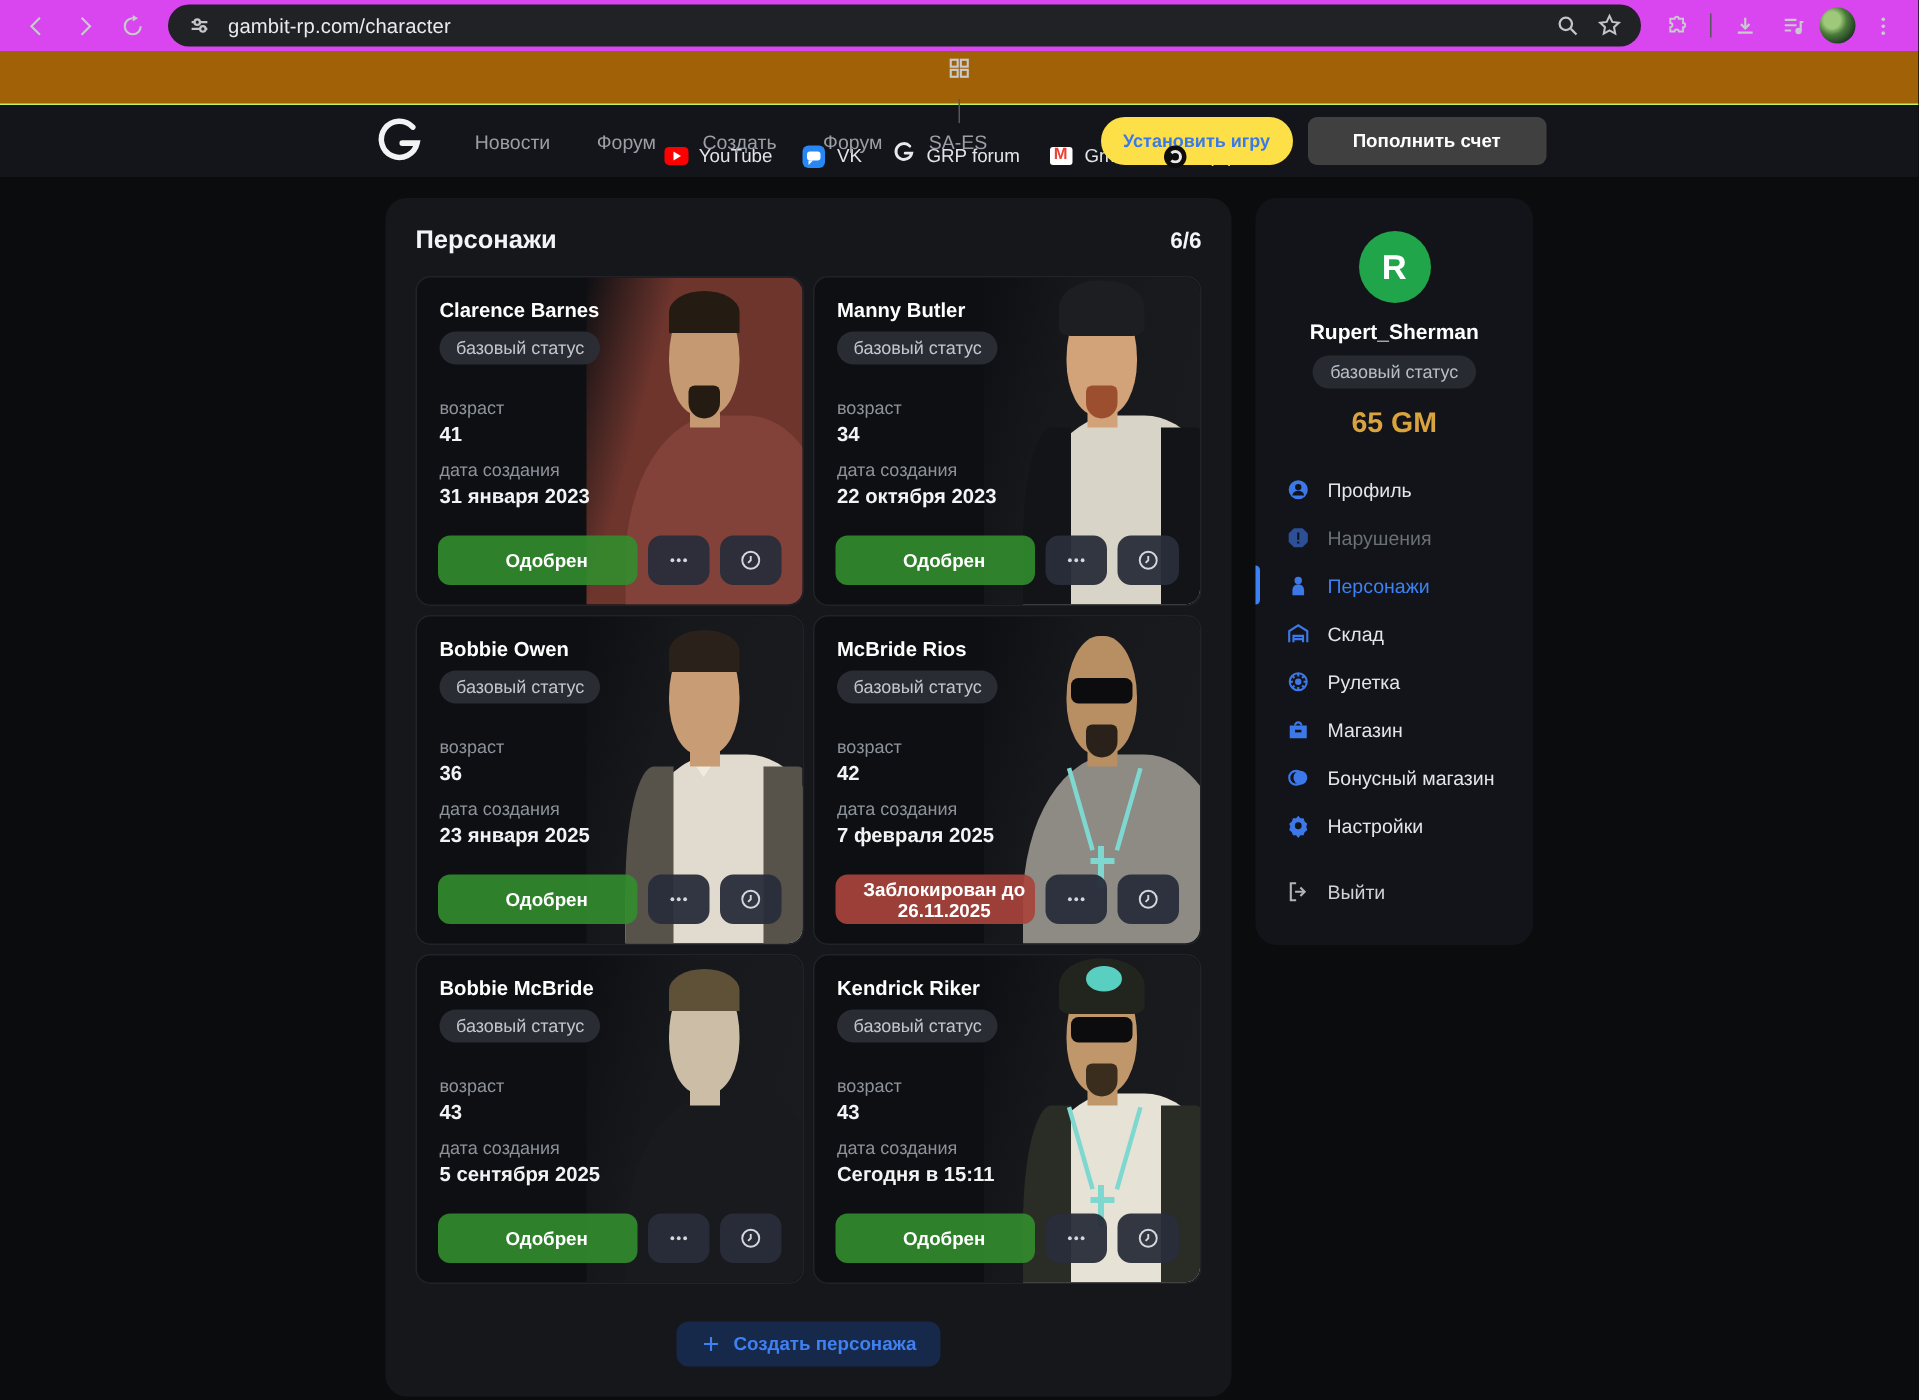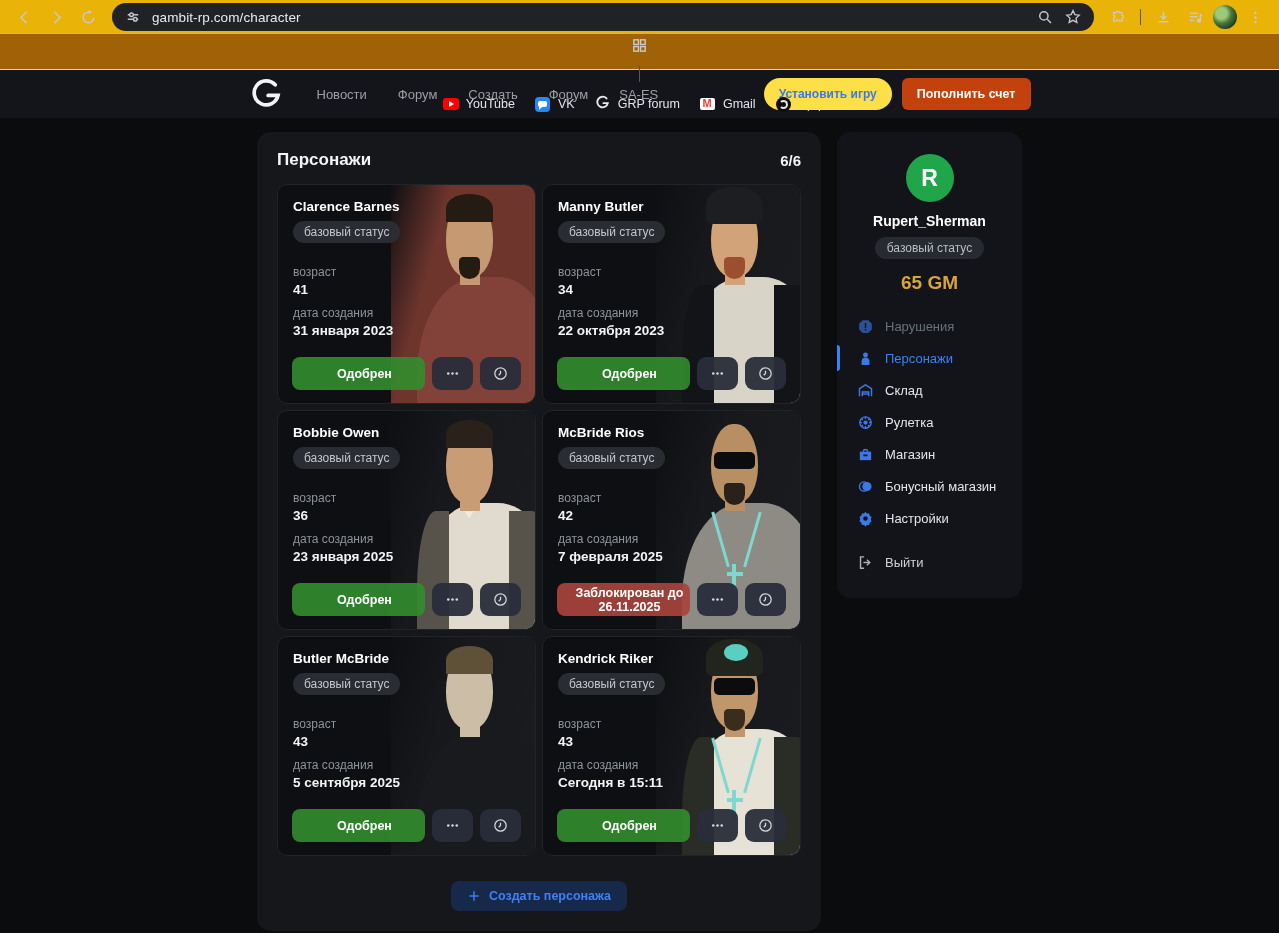--- a/index.html
+++ b/index.html
@@ -1,20 +1,20 @@
 <!DOCTYPE html>
 <html><head>
 <meta charset="utf-8">
 <style>
   * { margin:0; padding:0; box-sizing:border-box; }
   html,body { width:1279px; height:933px; overflow:hidden; }
   body { font-family:"Liberation Sans", sans-serif; background:#0b0c0e; color:#e8eaed; }
 
   
-  .toolbar { height:34px; background:#eab308; display:flex; align-items:center; padding:0 10px; gap:4px; }
+  .toolbar { height:34px; background:#d946ef; display:flex; align-items:center; padding:0 10px; gap:4px; }
   .tb-icon { width:28px; height:28px; border-radius:50%; display:flex; align-items:center; justify-content:center; color:#c8cacd; flex:none; cursor:pointer; }
   .tb-icon svg { width:17px; height:17px; }
   .omnibox { flex:1; height:28px; background:#212226; border-radius:14px; margin:0 6px; display:flex; align-items:center; padding:0 12px; gap:10px; }
   .omnibox .url { flex:1; font-size:13.5px; color:#e8eaed; letter-spacing:.1px; }
   .omni-icon { width:18px; height:18px; color:#c3c6c9; flex:none; cursor:pointer; }
   .omni-icon svg { width:18px; height:18px; }
   .tb-divider { width:1px; height:16px; background:#55575b; margin:0 4px; flex:none; }
   .avatar-browser { width:24px; height:24px; border-radius:50%; flex:none; cursor:pointer;
       background:radial-gradient(circle at 35% 35%, #9fc97a 0 25%, #4a7a3a 45%, #1e3a22 75%, #101d14 100%); }
 
@@ -38,21 +38,21 @@
 
   
   .site-header { height:48px; background:#14151a; }
   .site-header-inner { width:782px; height:100%; margin:0 auto; display:flex; align-items:center; }
   .logo { width:34px; height:34px; color:#f2f3f5; flex:none; cursor:pointer; }
   .logo svg { width:100%; height:100%; }
   .nav-links { display:flex; gap:31px; margin-left:34px; }
   .nav-link { font-size:13px; color:#9a9fa7; cursor:pointer; }
   .header-actions { margin-left:auto; display:flex; gap:10px; }
   .btn-install { background:#fde047; color:#3a79ea; border:none; border-radius:16px; padding:9px 15px; font-size:12px; font-weight:bold; font-family:inherit; cursor:pointer; }
-  .btn-topup { background:#c2410c; color:#fff; border:none; border-radius:6px; padding:9px 15px; font-size:12.5px; font-weight:bold; font-family:inherit; cursor:pointer; }
+  .btn-topup { background:#404040; color:#fff; border:none; border-radius:6px; padding:9px 30px; font-size:12.5px; font-weight:bold; font-family:inherit; cursor:pointer; }
 
   
   .content { width:765px; margin:14px auto 0; display:flex; gap:16px; }
   .panel-main { width:564px; background:#16171b; border-radius:14px; padding:18px 20px 20px; }
   .panel-head { display:flex; align-items:center; justify-content:space-between; margin-bottom:14px; }
   .panel-title { font-size:17px; font-weight:bold; color:#f3f4f6; }
   .panel-counter { font-size:15px; font-weight:bold; color:#f3f4f6; }
 
   .cards { display:grid; grid-template-columns:1fr 1fr; gap:6px; }
   .card { position:relative; height:220px; background:#0e0f12; border:1px solid #212329; border-radius:10px; padding:14px 15px; overflow:hidden; }
@@ -388,21 +388,21 @@
   </div>
 
   <div class="card">
     <div class="portrait" style="background: linear-gradient(105deg, rgba(14, 15, 18, 0) 0%, rgb(23, 24, 28) 35%, rgb(27, 28, 32) 100%);">
             <div class="pp" style="inset: 42% -12% -6% 18%; background: rgb(25, 26, 29); border-radius: 45% 40% 0px 0px / 70% 55% 0px 0px;"></div>
             <div class="pp" style="left: 48%; top: 36%; width: 14%; height: 10%; background: rgb(203, 189, 166);"></div>
             <div class="pp" style="left: 38%; top: 6%; width: 33%; height: 36%; background: rgb(203, 189, 166); border-radius: 46% 46% 42% 42% / 52% 52% 46% 46%;"></div>
             <div class="pp" style="left: 38%; top: 4%; width: 33%; height: 13%; background: rgb(95, 80, 56); border-radius: 50% 50% 0px 0px;"></div>
           </div>
     <div class="card-body">
-      <div class="char-name">Butler McBride</div>
+      <div class="char-name">Bobbie McBride</div>
       <span class="char-badge">базовый статус</span>
       <div class="meta-label">возраст</div>
       <div class="meta-value">43</div>
       <div class="meta-label second">дата создания</div>
       <div class="meta-value">5 сентября 2025</div>
     </div>
     <div class="card-actions">
       <button class="status-btn status-approved">Одобрен</button>
       <button class="sq-btn">
               <svg viewBox="0 0 24 24" fill="currentColor">
@@ -476,20 +476,30 @@
   </div>
 
   <div class="panel-side">
     <div class="side-top">
       <div class="side-avatar">R</div>
       <div class="side-name">Rupert_Sherman</div>
       <div><span class="side-badge">базовый статус</span></div>
       <div class="side-balance">65 GM</div>
     </div>
     <div class="side-menu" id="sidebar-menu">
+        <div class="menu-item">
+          <span class="mi-icon">
+            <svg viewBox="0 0 24 24" fill="currentColor">
+              <circle cx="12" cy="12" r="9"></circle>
+              <circle cx="12" cy="9.5" r="3" fill="#131419"></circle>
+              <path d="M6.5 17.5 a5.5 4.5 0 0 1 11 0" fill="#131419"></path>
+            </svg>
+          </span>
+          <span>Профиль</span>
+        </div>
         <div class="menu-item disabled">
           <span class="mi-icon">
             <svg viewBox="0 0 24 24" fill="currentColor">
               <path d="M8 3h8l5 5v8l-5 5H8l-5-5V8z"></path>
               <rect x="11" y="7" width="2" height="7" fill="#131419"></rect>
               <rect x="11" y="15.5" width="2" height="2" fill="#131419"></rect>
             </svg>
           </span>
           <span>Нарушения</span>
         </div>

